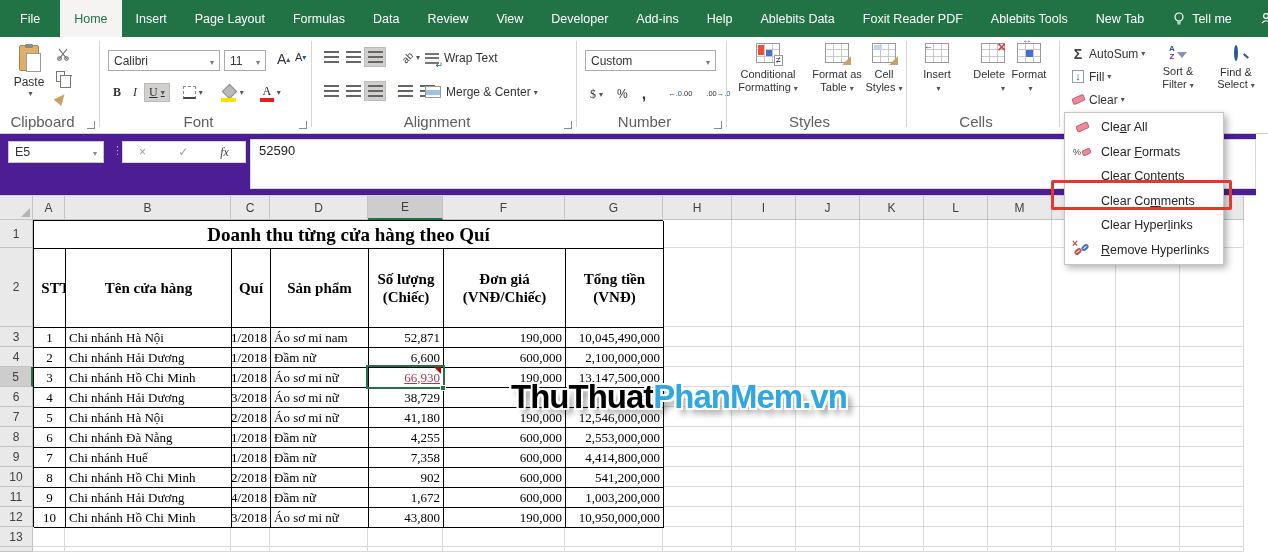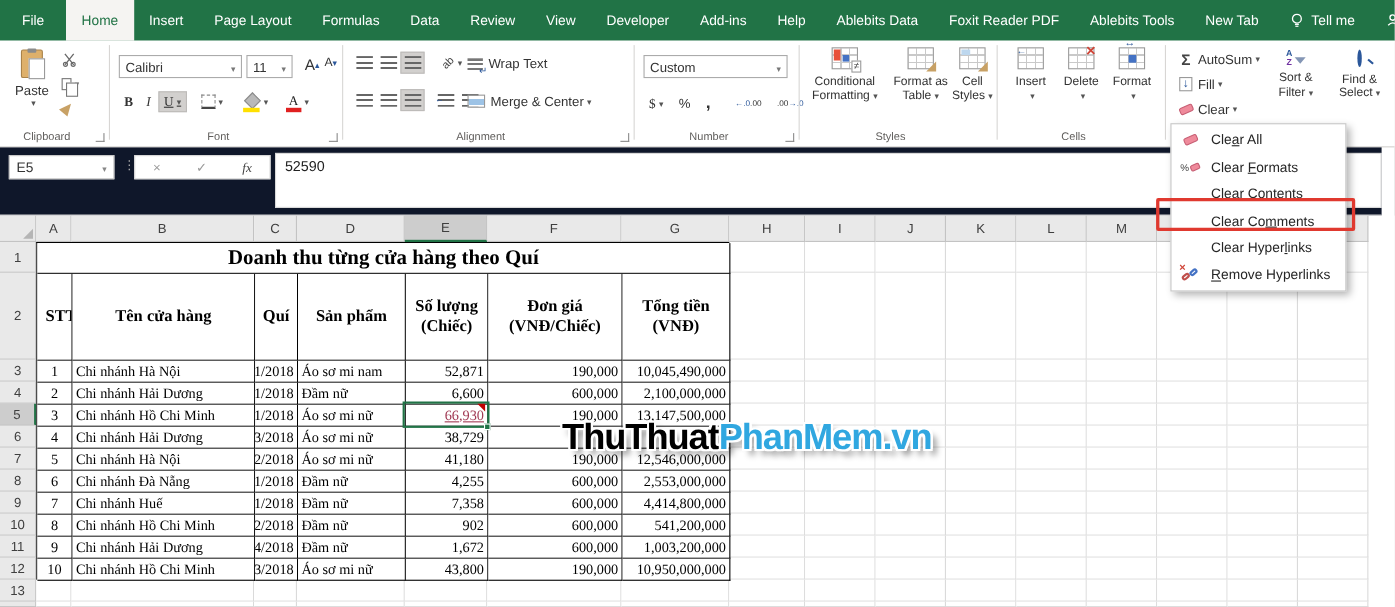--- a/index.html
+++ b/index.html
@@ -11,21 +11,21 @@
   .tab { color:#fff; font-size:12.5px; padding:0 14px; display:flex; align-items:center; cursor:default; white-space:nowrap; }
   .tab.file { padding:0 20px; }
   .tab.active { background:#f5f4f2; color:#217346; }
   .tab-right { margin-left:auto; display:flex; align-items:center; }
   .tab-ico { display:inline-flex; margin-right:6px; }
 
   
   #ribbon { position:absolute; top:37px; left:0; right:0; height:97px; background:#fff; border-bottom:1px solid #d2d0ce; }
   .gsep { position:absolute; top:4px; bottom:6px; width:1px; background:#d8d6d4; }
   .group { position:absolute; top:0; bottom:0; }
-  .glabel { position:absolute; bottom:3px; left:0; right:14px; text-align:center; font-size:10px; color:#605e5c; }
+  .glabel { position:absolute; bottom:3px; left:0; right:14px; text-align:center; font-size:15px; color:#605e5c; }
   .launcher { position:absolute; bottom:4px; right:4px; width:8px; height:8px; border-right:1px solid #8a8a8a; border-bottom:1px solid #8a8a8a; }
   .dd::after { content:"▾"; font-size:8px; color:#555; margin-left:3px; }
   .btn { display:flex; align-items:center; font-size:12px; color:#333; padding:1px 4px; border:1px solid transparent; }
   .btn.pressed { background:#d2d0ce; border-color:#bdbbb9; }
   .combo { position:absolute; height:21px; border:1px solid #ababab; background:#fff; font-size:12px; color:#333; display:flex; align-items:center; padding:0 5px; }
   .combo .dd::after { margin-left:auto; color:#777; }
   .combo span { flex:1; }
 
   
   .paste-btn { position:absolute; left:8px; top:8px; width:42px; height:72px; display:flex; flex-direction:column; align-items:center; font-size:12px; color:#333; }
@@ -95,21 +95,21 @@
   .fill-dn { color:#2b579a; font-weight:bold; font-size:11px; border:1px solid #9a9a9a; padding:0 2px; line-height:11px; background:#fff; }
   .eraser { display:inline-block; width:13px; height:7px; background:#ef8a9b; border:1px solid #c75f74; border-radius:2px; transform:rotate(-24deg); }
   .az { display:flex; flex-direction:column; font-size:8px; font-weight:bold; line-height:1; margin-right:2px; }
   .az .a { color:#2b579a; } .az .z { color:#7030a0; }
   .funnel { width:0; height:0; border-left:5px solid transparent; border-right:5px solid transparent; border-top:6px solid #8496b5; position:relative; top:2px; }
   .mag { position:relative; width:10px; height:10px; border:2px solid #2b579a; border-radius:50%; }
   .mag::after { content:""; position:absolute; left:7px; top:8px; width:6px; height:2px; background:#2b579a; transform:rotate(40deg); }
   .bigbtn .twoline { display:block; }
 
   
-  #fbar { position:absolute; top:134px; left:0; right:12px; height:62px; background:#0f172a; border-bottom:1px solid #cfcfcf; }
+  #fbar { position:absolute; top:134px; left:0; right:12px; height:62px; background:#4c1d95; border-bottom:1px solid #cfcfcf; }
   #namebox { position:absolute; left:8px; top:7px; width:96px; height:22px; background:#fff; border:1px solid #c6c6c6; display:flex; align-items:center; font-size:12.5px; color:#333; padding:0 6px; }
   #namebox .dd::after { color:#888; }
   .fbar-dots { position:absolute; left:112px; top:10px; color:#b0b0b0; font-size:11px; }
   #fxbox { position:absolute; left:122px; top:7px; width:124px; height:22px; background:#fff; border:1px solid #d6d6d6; display:flex; align-items:center; justify-content:space-around; color:#9a9a9a; font-size:12px; }
   #fxbox .fx { color:#444; font-style:italic; font-family:"Liberation Serif",serif; }
   #finput { position:absolute; left:250px; top:5px; right:0; height:50px; background:#fff; border:1px solid #d9d9d9; font-size:13px; color:#222; padding:3px 8px; }
 
   
   #sheet { position:absolute; top:196px; left:0; right:0; bottom:0; background:#fff; }
   .chdr, .rhdr { position:absolute; background:#e9e9e9; border-right:1px solid #c3c3c3; border-bottom:1px solid #c3c3c3; font-size:12px; color:#3f3f3f; display:flex; align-items:center; justify-content:center; }
@@ -352,21 +352,21 @@
       <div class="glabel">Styles</div>
     </div>
     <div class="gsep" style="left:906px;"></div>
 
     <div class="group" style="left:907px;width:152px;">
       <div class="bigbtn ins" style="left:10px;width:40px;">
         <span class="grid-ico"></span>
         <span>Insert</span>
         <span class="dd"></span>
       </div>
-      <div class="bigbtn del" style="left:54px;width:44px;">
+      <div class="bigbtn del" style="left:54px;width:44px;align-items:flex-end;">
         <span class="grid-ico"></span>
         <span>Delete</span>
         <span class="dd"></span>
       </div>
       <div class="bigbtn fmtc" style="left:100px;width:44px;">
         <span class="grid-ico"></span>
         <span>Format</span>
         <span class="dd"></span>
       </div>
       <div class="glabel">Cells</div>

